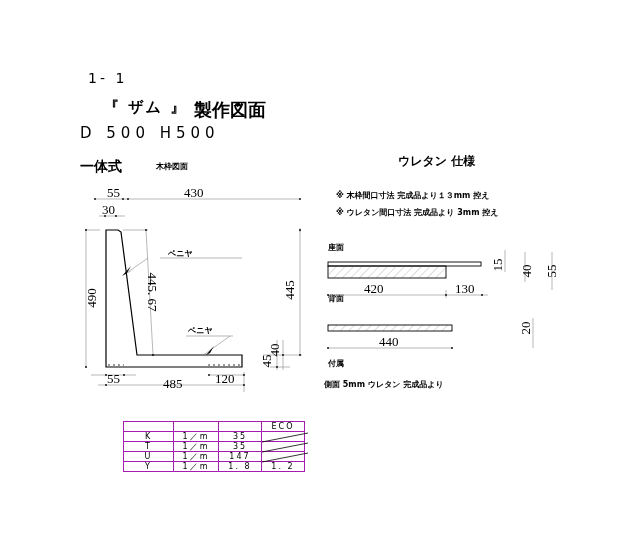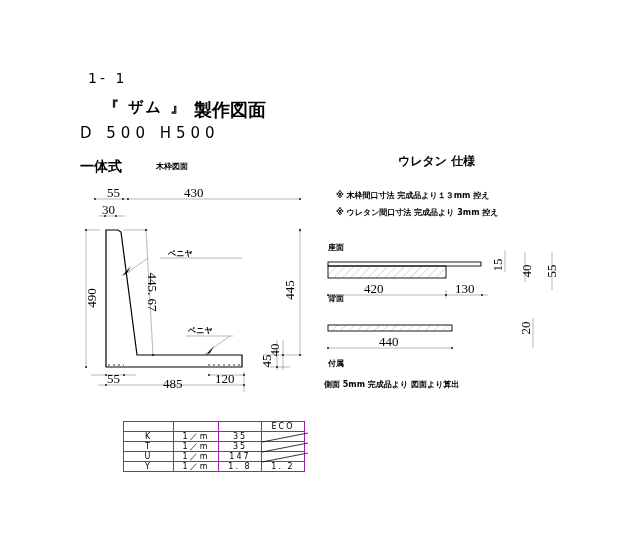--- a/index.html
+++ b/index.html
@@ -36,21 +36,21 @@
 <div class="abs h-size">D 500 H500</div>
 <div class="abs h-type">一体式</div>
 <div class="abs h-frame">木枠図面</div>
 
 <div class="abs spec-title">ウレタン 仕様</div>
 <div class="abs note" style="left:336px;top:190px;">※  木枠間口寸法  完成品より１３mm  控え</div>
 <div class="abs note" style="left:336px;top:207px;">※  ウレタン間口寸法  完成品より  3mm  控え</div>
 <div class="abs sect" style="left:328px;top:242px;">座面</div>
 <div class="abs sect" style="left:328px;top:293px;text-align:right;">背面</div>
 <div class="abs sect" style="left:328px;top:358px;">付属</div>
-<div class="abs sect" style="left:324px;top:379px;">側面  5mm  完成品より  図面より算出</div>
+<div class="abs sect" style="left:324px;top:379px;">側面  5mm  ウレタン  完成品より</div>
 
 <svg class="abs" style="left:0;top:0;" width="640" height="553">
   <defs>
     <pattern id="hatch" width="6" height="6" patternUnits="userSpaceOnUse" patternTransform="rotate(45)">
       <line x1="0" y1="0" x2="0" y2="6" stroke="#999" stroke-width="0.7"></line>
     </pattern>
   </defs>
 
   <g stroke="#000" fill="none" stroke-width="1.2">
     <path d="M106,230 L118,230 L121,232 L137,355 L242,355 L242,367 L106,367 Z"></path>

